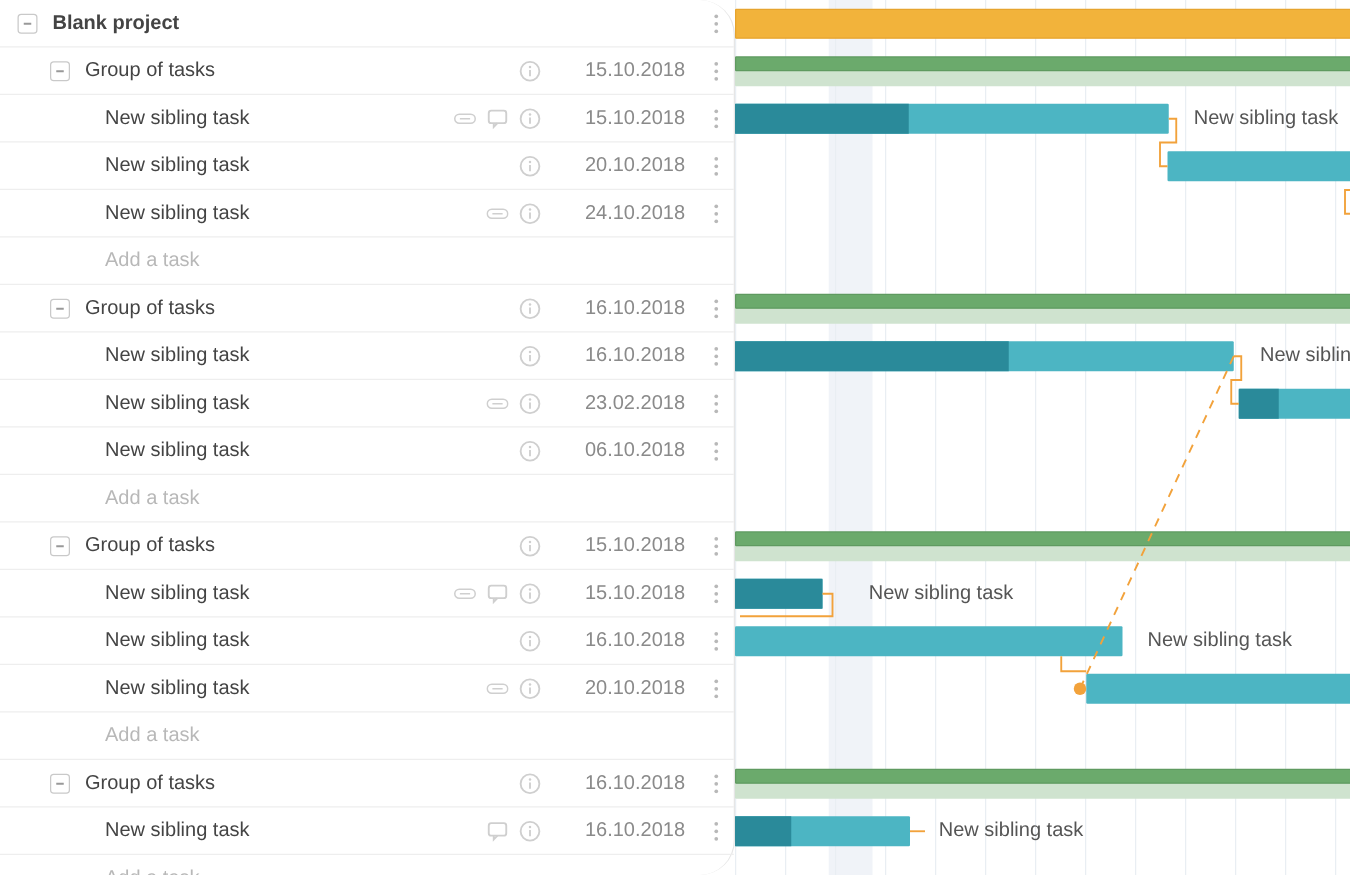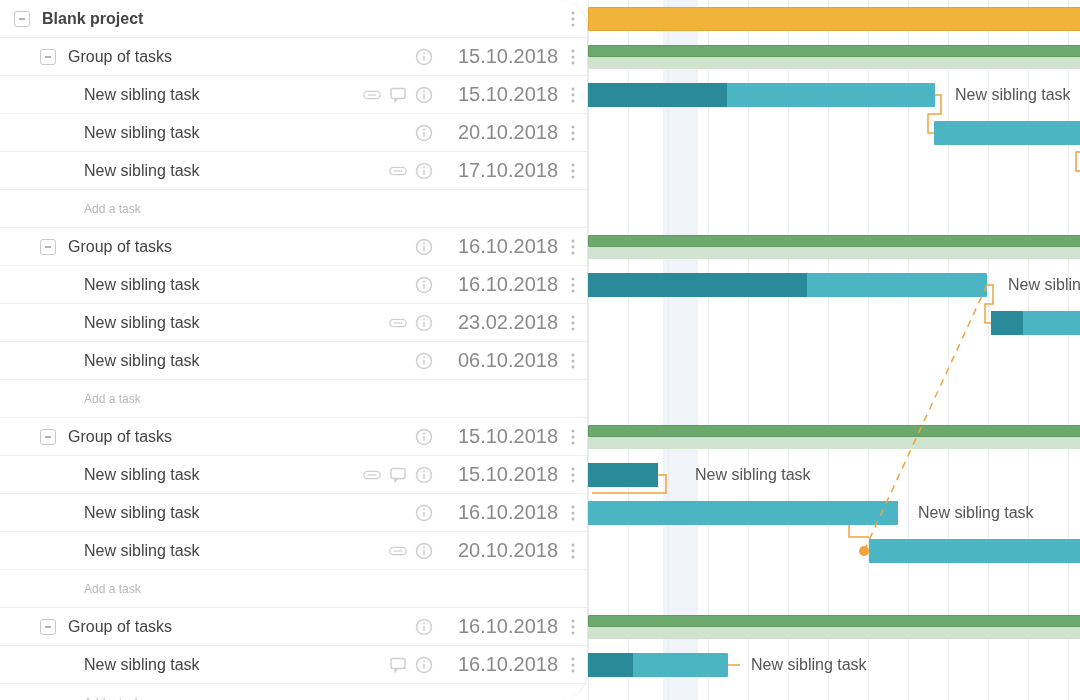--- a/index.html
+++ b/index.html
@@ -8,25 +8,25 @@
   .left { width: 588px; flex-shrink: 0; border-right: 1px solid #e6e6e6; background: #fff; position: relative; z-index: 2; border-radius: 28px; }
   .right { flex: 1; position: relative; background: #fff; overflow: hidden; }
   .row { display: flex; align-items: center; height: 38px; border-bottom: 1px solid #eee; padding-right: 4px; }
   .row.project { font-weight: 600; }
   .indent0 { padding-left: 14px; }
   .indent1 { padding-left: 40px; }
   .indent2 { padding-left: 84px; }
   .collapse-btn { width: 16px; height: 16px; border: 1px solid #c9c9c9; border-radius: 3px; display: flex; align-items: center; justify-content: center; margin-right: 12px; cursor: pointer; }
   .collapse-btn svg { display: block; }
   .name { flex: 1; color: #444; white-space: nowrap; overflow: hidden; text-overflow: ellipsis; font-size: 16px; }
-  .add-name { flex: 1; color: #b8b8b8; font-size: 12px; }
+  .add-name { flex: 1; color: #b8b8b8; font-size: 16px; }
   .task-icons { display: flex; align-items: center; gap: 8px; margin-right: 20px; }
   .task-icons .ico { width: 18px; height: 18px; color: #c9c9c9; display: flex; align-items: center; justify-content: center; }
   .task-icons .ico svg { display: block; }
-  .date { width: 110px; color: #8a8a8a; font-size: 20px; text-align: center; }
+  .date { width: 110px; color: #8a8a8a; font-size: 16px; text-align: center; }
   .dots { width: 20px; color: #b5b5b5; cursor: pointer; display: flex; align-items: center; justify-content: center; }
   .dots svg { display: block; }
 
   .grid-lines { position: absolute; inset: 0; }
   .grid-lines .gl { position: absolute; top: 0; bottom: 0; width: 1px; background: #e9eef3; }
   .grid-today { position: absolute; top: 0; bottom: 0; background: #f0f3f8; }
 
   .gbar { position: absolute; height: 24px; border-radius: 1px; }
   .gbar.project { background: #f2b33b; border: 1px solid #e6a42e; }
   .gbar.group { background: #6baa6c; border: 1px solid #5f9a60; }
@@ -148,21 +148,21 @@
             </svg>
           </span>
           <span class="ico">
             <svg width="18" height="18" viewBox="0 0 18 18">
               <circle cx="9" cy="9" r="7.5" fill="none" stroke="#cfcfcf" stroke-width="1.5"></circle>
               <circle cx="9" cy="5.5" r="1" fill="#cfcfcf"></circle>
               <line x1="9" y1="8" x2="9" y2="13" stroke="#cfcfcf" stroke-width="1.5"></line>
             </svg>
           </span>
         </div>
-        <div class="date">17.10.2018</div>
+        <div class="date">24.10.2018</div>
         <div class="dots">
           <svg width="4" height="16" viewBox="0 0 4 16">
             <circle cx="2" cy="2" r="1.5" fill="#b8b8b8"></circle>
             <circle cx="2" cy="8" r="1.5" fill="#b8b8b8"></circle>
             <circle cx="2" cy="14" r="1.5" fill="#b8b8b8"></circle>
           </svg>
         </div>
       </div>
       <div class="row indent2">
         <div class="add-name">Add a task</div>

